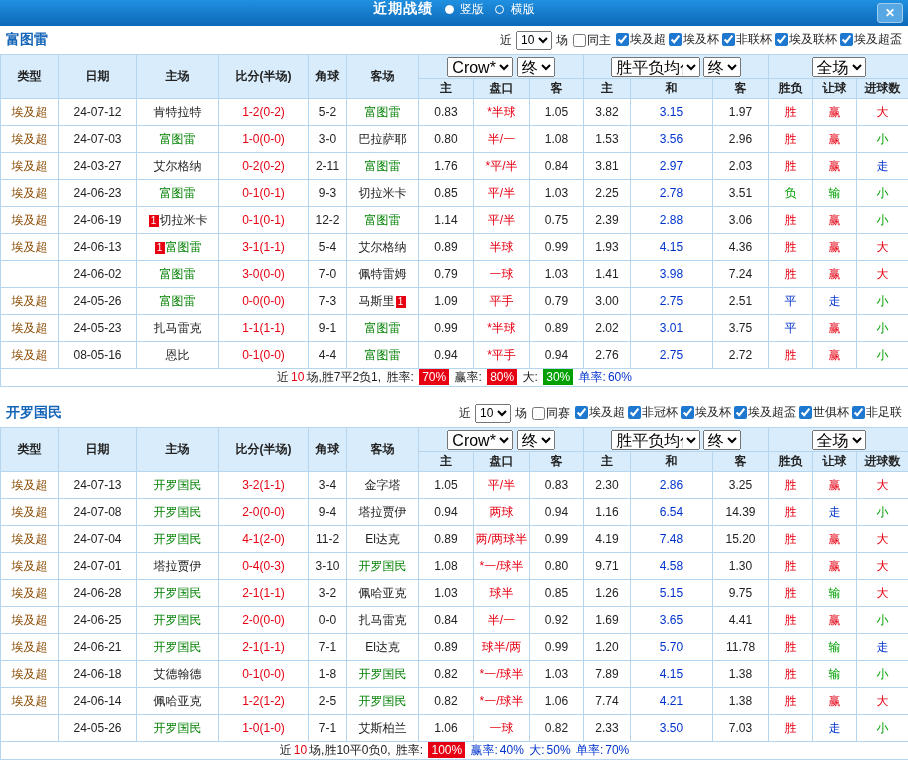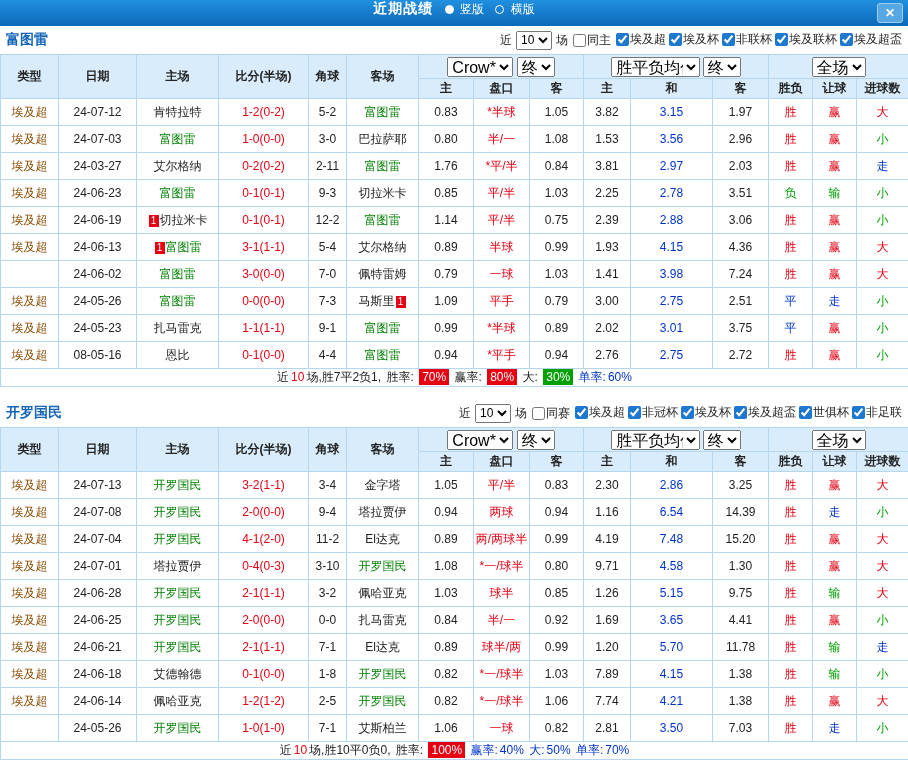--- a/index.html
+++ b/index.html
@@ -560,21 +560,21 @@
           <tr>
             <td class="type-cell type-purple">非冠杯</td>
             <td>24-05-26</td>
             <td><span class="c-team">开罗国民</span></td>
             <td class="c-red">1-0(1-0)</td>
             <td>7-1</td>
             <td><span>艾斯柏兰</span></td>
             <td>1.06</td>
             <td class="c-red">一球</td>
             <td>0.82</td>
-            <td>2.81</td>
+            <td>2.33</td>
             <td class="c-blue">3.50</td>
             <td>7.03</td>
             <td class="c-red">胜</td>
             <td class="c-blue">走</td>
             <td class="c-green">小</td>
           </tr>
         </tbody>
       <tfoot>
         <tr>
             <td colspan="15" class="foot"><span>近</span><span class="c-red">10</span><span>场,胜10平0负0, </span><span>胜率: </span><span class="stat-red">100%</span><span class="c-blue"> 赢率:</span><span class="c-blue">40%</span><span class="c-blue"> 大:</span><span class="c-blue">50%</span><span class="c-blue"> 单率:</span><span class="c-blue">70%</span></td>

